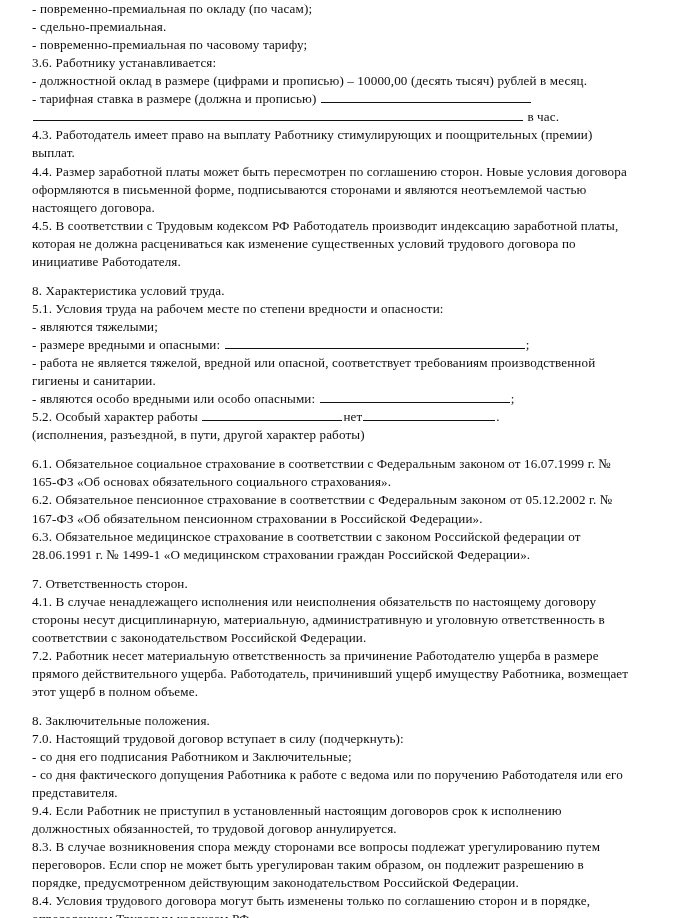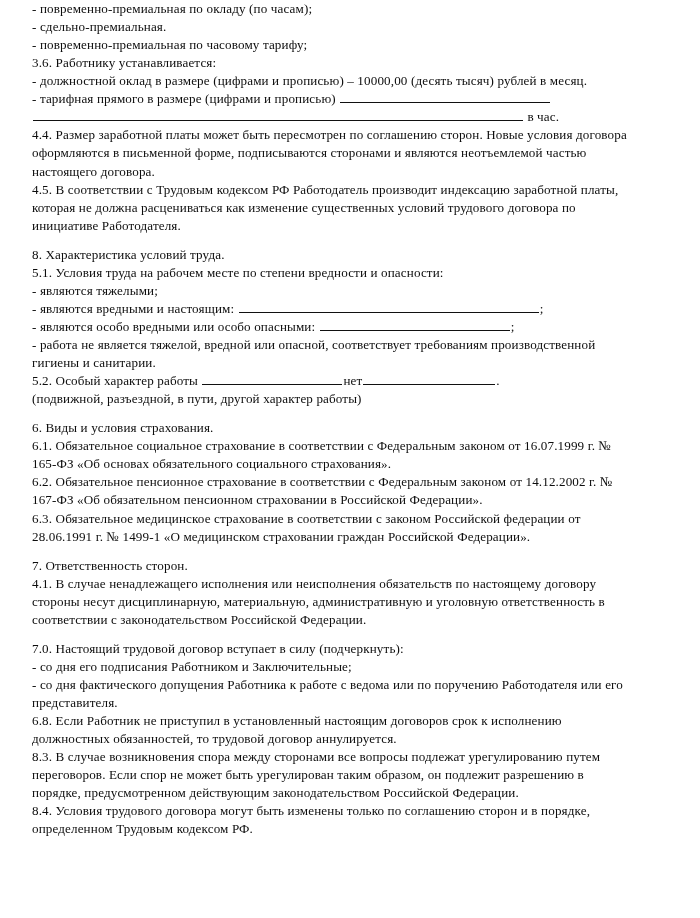--- a/index.html
+++ b/index.html
@@ -50,71 +50,76 @@
 <body>
 
 <div id="doc">
 
   <div class="ln blk">- повременно-премиальная по окладу (по часам);</div>
   <div class="ln blk">- сдельно-премиальная.</div>
   <div class="ln blk">- повременно-премиальная по часовому тарифу;</div>
   <div class="ln blk">3.6. Работнику устанавливается:</div>
   <div class="ln blk">- должностной оклад в размере (цифрами и прописью) – 10000,00 (десять тысяч) рублей в месяц.</div>
 
-  <div class="ln blk"><span>- тарифная прямого в размере (цифрами и прописью) </span><span class="fill fill-w1"></span></div>
+  <div class="ln blk"><span>- тарифная ставка в размере (должна и прописью) </span><span class="fill fill-w1"></span></div>
   <div class="ln blk"><span class="fill fill-w2"></span><span> в час.</span></div>
 
+  <div class="ln blk">4.3. Работодатель имеет право на выплату Работнику стимулирующих и поощрительных (премии)
+выплат.</div>
   <div class="ln blk">4.4. Размер заработной платы может быть пересмотрен по соглашению сторон. Новые условия договора
 оформляются в письменной форме, подписываются сторонами и являются неотъемлемой частью
 настоящего договора.</div>
   <div class="ln blk">4.5. В соответствии с Трудовым кодексом РФ Работодатель производит индексацию заработной платы,
 которая не должна расцениваться как изменение существенных условий трудового договора по
 инициативе Работодателя.</div>
 
   <div class="gap"></div>
 
   <div class="ln blk">8. Характеристика условий труда.</div>
   <div class="ln blk">5.1. Условия труда на рабочем месте по степени вредности и опасности:</div>
   <div class="ln blk">- являются тяжелыми;</div>
 
-  <div class="ln blk"><span>- являются вредными и настоящим: </span><span class="fill fill-w3"></span><span>;</span></div>
-
-  <div class="ln blk"><span>- являются особо вредными или особо опасными: </span><span class="fill fill-w4"></span><span>;</span></div>
+  <div class="ln blk"><span>- размере вредными и опасными: </span><span class="fill fill-w3"></span><span>;</span></div>
 
   <div class="ln blk">- работа не является тяжелой, вредной или опасной, соответствует требованиям производственной
 гигиены и санитарии.</div>
 
+  <div class="ln blk"><span>- являются особо вредными или особо опасными: </span><span class="fill fill-w4"></span><span>;</span></div>
+
   <div class="ln blk"><span>5.2. Особый характер работы </span><span class="fill fill-w5"></span><span>нет</span><span class="fill fill-w6"></span><span>.</span></div>
 
-  <div class="ln blk">(подвижной, разъездной, в пути, другой характер работы)</div>
+  <div class="ln blk">(исполнения, разъездной, в пути, другой характер работы)</div>
 
   <div class="gap"></div>
 
-  <div class="ln blk">6. Виды и условия страхования.</div>
   <div class="ln blk">6.1. Обязательное социальное страхование в соответствии с Федеральным законом от 16.07.1999 г. №
 165-ФЗ «Об основах обязательного социального страхования».</div>
-  <div class="ln blk">6.2. Обязательное пенсионное страхование в соответствии с Федеральным законом от 14.12.2002 г. №
+  <div class="ln blk">6.2. Обязательное пенсионное страхование в соответствии с Федеральным законом от 05.12.2002 г. №
 167-ФЗ «Об обязательном пенсионном страховании в Российской Федерации».</div>
   <div class="ln blk">6.3. Обязательное медицинское страхование в соответствии с законом Российской федерации от
 28.06.1991 г. № 1499-1 «О медицинском страховании граждан Российской Федерации».</div>
 
   <div class="gap"></div>
 
   <div class="ln blk">7. Ответственность сторон.</div>
   <div class="ln blk">4.1. В случае ненадлежащего исполнения или неисполнения обязательств по настоящему договору
 стороны несут дисциплинарную, материальную, административную и уголовную ответственность в
 соответствии с законодательством Российской Федерации.</div>
+  <div class="ln blk">7.2. Работник несет материальную ответственность за причинение Работодателю ущерба в размере
+прямого действительного ущерба. Работодатель, причинивший ущерб имуществу Работника, возмещает
+этот ущерб в полном объеме.</div>
 
   <div class="gap"></div>
 
+  <div class="ln blk">8. Заключительные положения.</div>
   <div class="ln blk">7.0. Настоящий трудовой договор вступает в силу (подчеркнуть):</div>
   <div class="ln blk">- со дня его подписания Работником и Заключительные;</div>
   <div class="ln blk">- со дня фактического допущения Работника к работе с ведома или по поручению Работодателя или его
 представителя.</div>
-  <div class="ln blk">6.8. Если Работник не приступил в установленный настоящим договоров срок к исполнению
+  <div class="ln blk">9.4. Если Работник не приступил в установленный настоящим договоров срок к исполнению
 должностных обязанностей, то трудовой договор аннулируется.</div>
   <div class="ln blk">8.3. В случае возникновения спора между сторонами все вопросы подлежат урегулированию путем
 переговоров. Если спор не может быть урегулирован таким образом, он подлежит разрешению в
 порядке, предусмотренном действующим законодательством Российской Федерации.</div>
   <div class="ln blk">8.4. Условия трудового договора могут быть изменены только по соглашению сторон и в порядке,
 определенном Трудовым кодексом РФ.</div>
 
 </div>
 
 </body></html>

